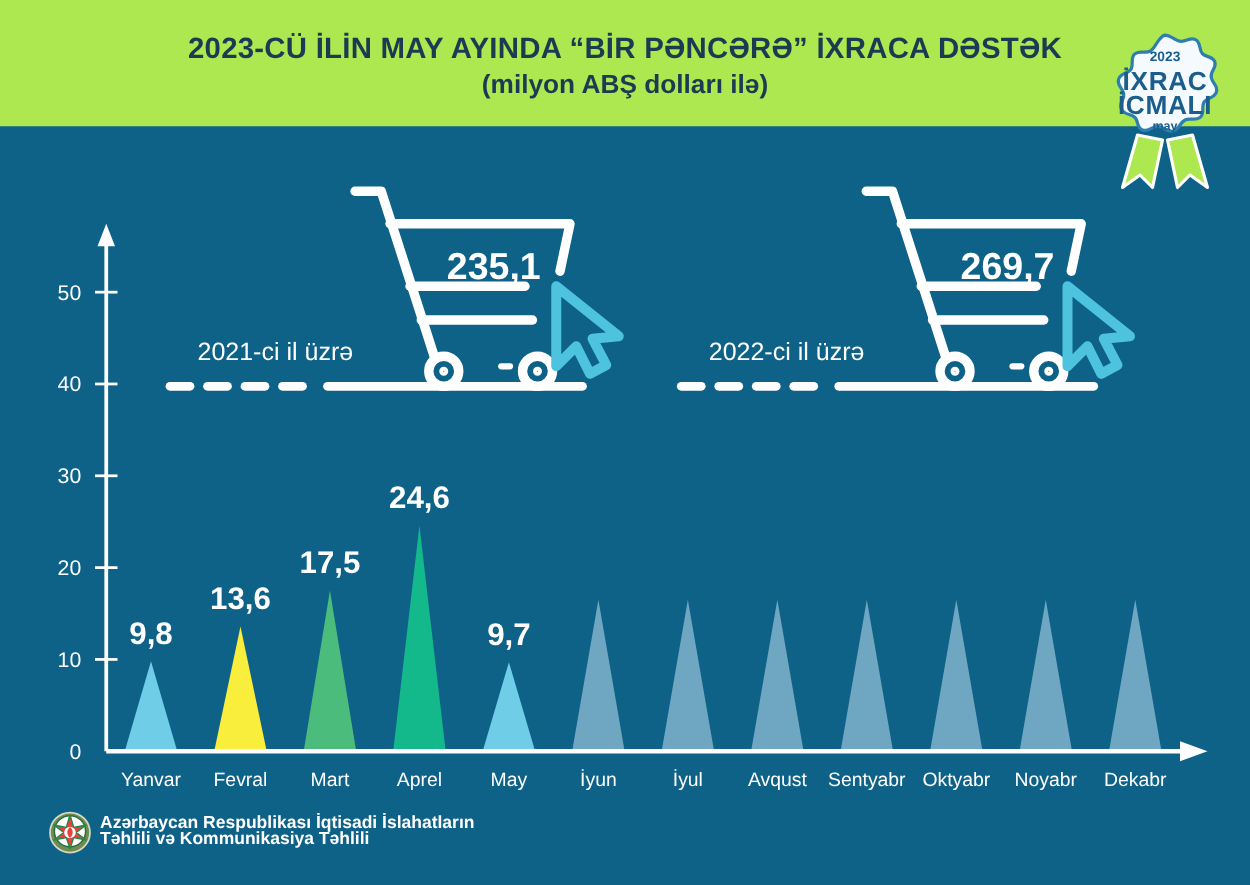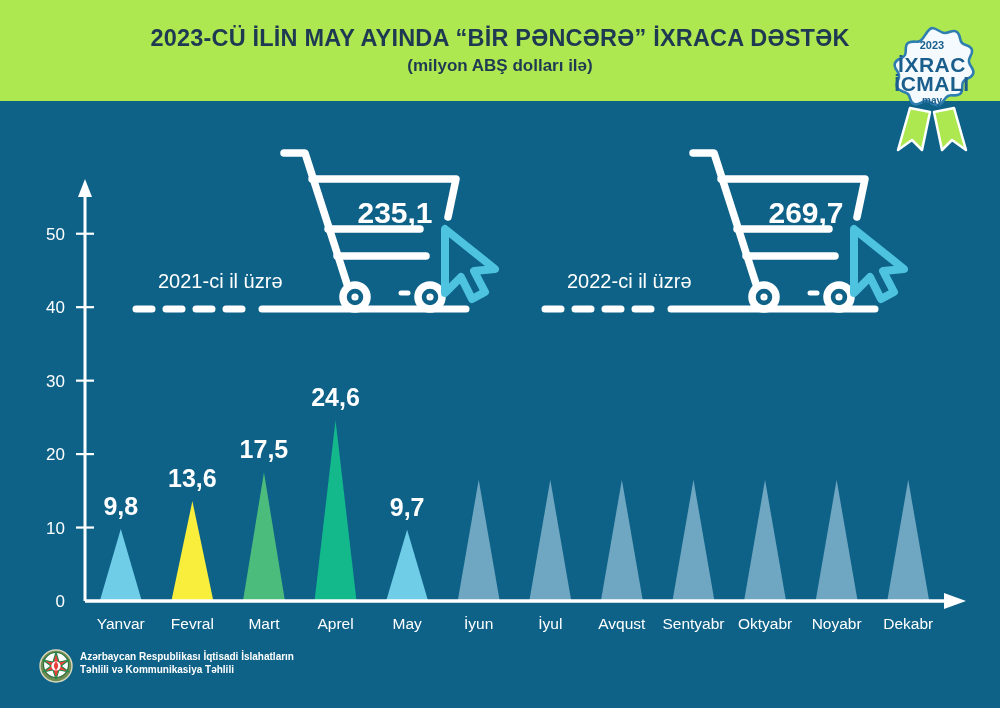--- a/index.html
+++ b/index.html
@@ -18,21 +18,21 @@
   }
   #title-block {
     position:absolute; left:0; top:24px; width:1000px;
     text-align:center; color:#1D3A52;
   }
   .title-line {
     font-size:23.5px; font-weight:bold; letter-spacing:0.2px;
     line-height:29px; white-space:nowrap;
   }
   .title-sub {
-    font-size:17px; font-weight:bold; margin-top:3px;
+    font-size:21px; font-weight:bold; margin-top:3px;
   }
 
   
   #badge-wrap {
     position:absolute; left:880px; top:24px; width:104px; height:128px;
   }
   #badge-wrap svg { display:block; }
   .badge-year { font-size:11px; font-weight:bold; fill:#1B5E8C; }
   .badge-main { font-size:21px; font-weight:bold; fill:#1B5E8C; letter-spacing:0.5px; }
   .badge-month { font-size:10px; font-weight:bold; fill:#1B5E8C; }
@@ -62,21 +62,21 @@
     fill:#FFFFFF; font-size:20px;
     font-family:"Liberation Sans", sans-serif;
   }
 
   
   #footer {
     position:absolute; left:38px; top:648px; width:420px; height:42px;
   }
   #footer-text {
     position:absolute; left:42px; top:3px;
-    color:#FFFFFF; font-size:10px; font-weight:bold; line-height:12.5px;
+    color:#FFFFFF; font-size:14px; font-weight:bold; line-height:12.5px;
   }
   #footer-text div { white-space:nowrap; }
 </style>
 </head>
 <body>
 
 <div id="header">
   <div id="title-block">
     <div class="title-line">2023-CÜ İLİN MAY AYINDA “BİR PƏNCƏRƏ” İXRACA DƏSTƏK</div>
     <div class="title-sub">(milyon ABŞ dolları ilə)</div>

